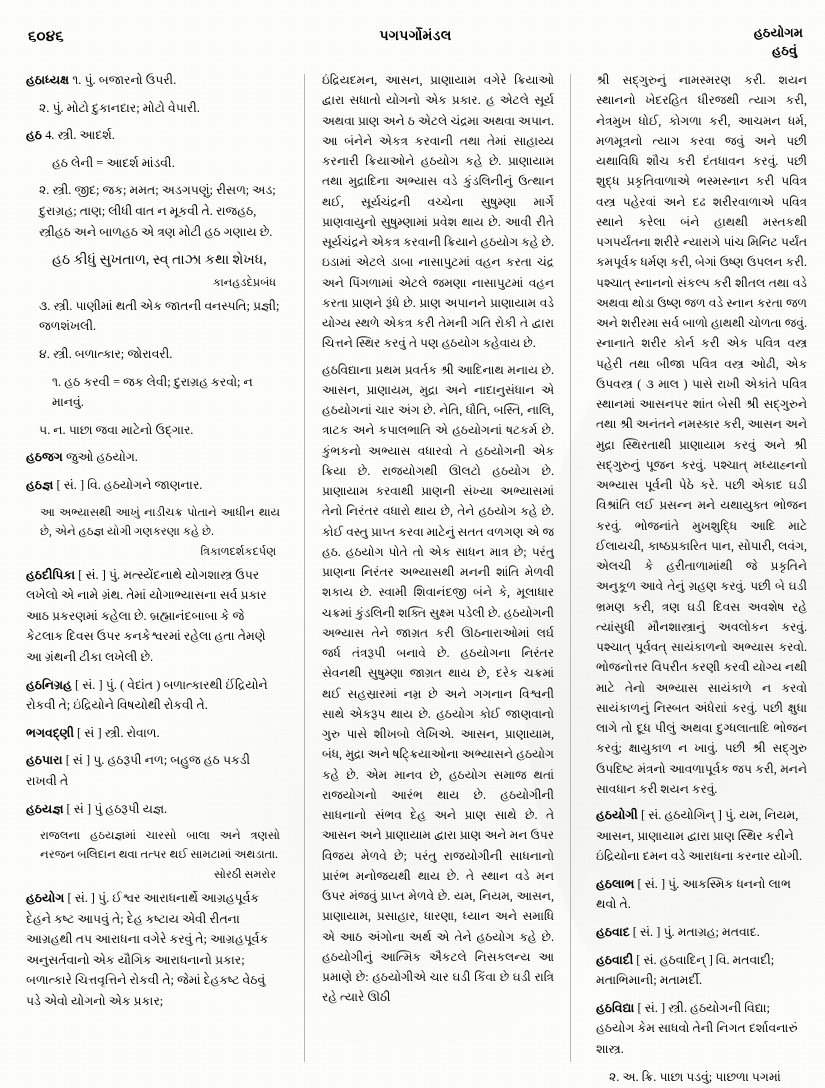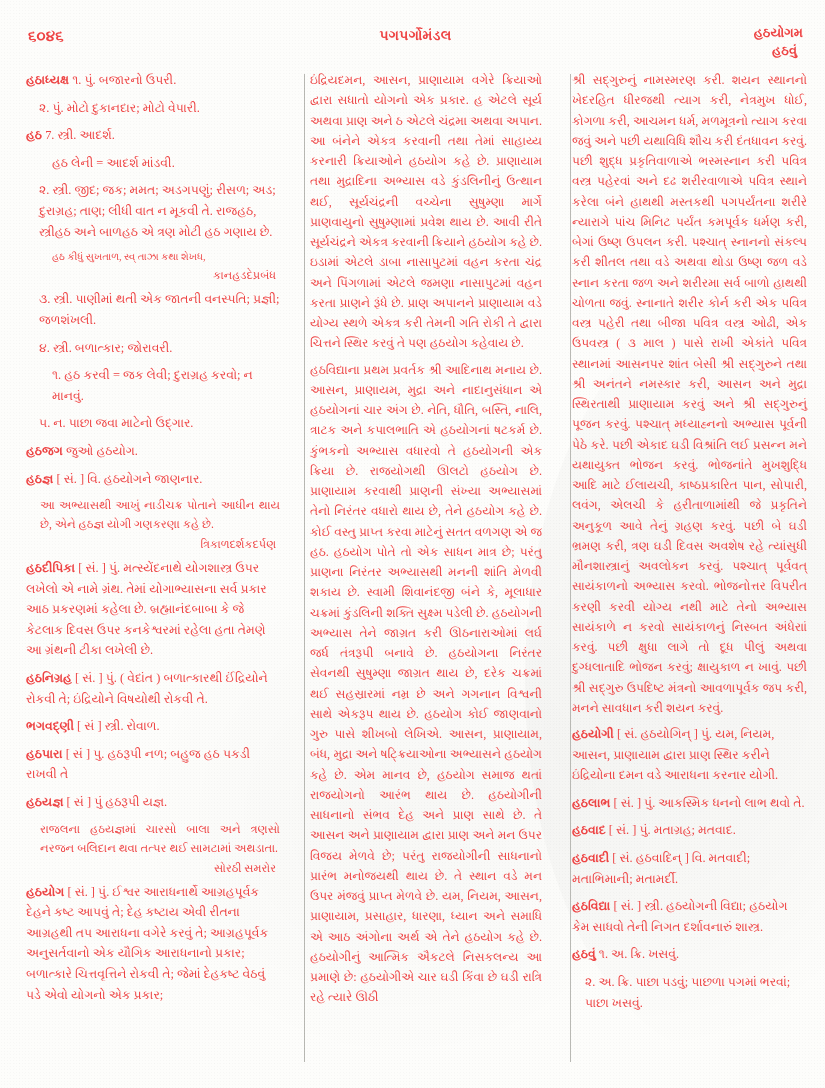--- a/index.html
+++ b/index.html
@@ -7,21 +7,21 @@
     padding: 0;
     background: #ffffff;
   }
   .page {
     position: relative;
     width: 825px;
     height: 1088px;
     background: #fdfdfb;
     overflow: hidden;
     font-family: "Liberation Serif", "DejaVu Serif", serif;
-    color: #ef4444;
+    color: #000000;
   }
   
   .scan-blob {
     position: absolute;
     right: -120px;
     top: 300px;
     width: 420px;
     height: 760px;
     border-radius: 50%;
     background: radial-gradient(ellipse at 30% 50%, rgba(0,0,0,0.035) 0%, rgba(0,0,0,0.018) 45%, rgba(0,0,0,0) 70%);
@@ -87,21 +87,21 @@
   .hdr-guide .second { margin-right: 6px; }
 
   
   .columns {
     position: absolute;
     top: 70px;
     left: 26px;
     right: 18px;
     bottom: 8px;
     display: flex;
-    gap: 4px;
+    gap: 16px;
   }
   .col {
     position: relative;
     box-sizing: border-box;
   }
   .col-left   { width: 266px; padding-right: 12px; }
   .col-mid    { width: 258px; padding-left: 14px; padding-right: 12px; }
   .col-right  { flex: 1;      padding-left: 14px; }
 
   .rule {
@@ -121,21 +121,21 @@
     margin: 0 0 7px 0;
     text-align: left;
     text-indent: 0;
   }
   .headword {
     font-weight: bold;
   }
   .indent1 { padding-left: 13px; }
   .indent2 { padding-left: 26px; }
   .quote {
-    font-size: 10px;
+    font-size: 14px;
     line-height: 1.62;
     padding-left: 26px;
     margin: 1px 0 6px 0;
   }
   .quote-src {
     font-size: 11.3px;
     text-align: right;
     margin: -2px 0 7px 0;
     padding-right: 4px;
   }
@@ -170,21 +170,21 @@
     </div>
   </div>
 
   <div class="columns">
     <div class="rule rule-1"></div>
     <div class="rule rule-2"></div>
 
     <div class="col col-left" id="col-left">
         <p class="entry"><span class="headword">હઠાધ્યક્ષ</span><span> ૧. પું. બજારનો ઉપરી.</span></p>
         <p class="entry indent1">૨. પું. મોટો દુકાનદાર; મોટો વેપારી.</p>
-        <p class="entry"><span class="headword">હઠ</span><span> 7. સ્ત્રી. આદર્શ.</span></p>
+        <p class="entry"><span class="headword">હઠ</span><span> 4. સ્ત્રી. આદર્શ.</span></p>
         <p class="entry indent2">હઠ લેની = આદર્શ માંડવી.</p>
         <p class="entry indent1">૨. સ્ત્રી. જીદ; જક; મમત; અડગપણું; રીસળ; અડ; દુરાગ્રહ; તાણ; લીધી વાત ન મૂકવી તે. રાજહઠ, સ્ત્રીહઠ અને બાળહઠ એ ત્રણ મોટી હઠ ગણાય છે.</p>
         <p class="quote">હઠ કીધું સુખતાળ, સ્વ્ તાઝા કથા શેખધ,</p>
         <p class="quote-src">કાનહડદેપ્રબંધ</p>
         <p class="entry indent1">૩. સ્ત્રી. પાણીમાં થતી એક જાતની વનસ્પતિ; પ્રજ્ઞી; જળશંખલી.</p>
         <p class="entry indent1">૪. સ્ત્રી. બળાત્કાર; જોરાવરી.</p>
         <p class="entry indent2">૧. હઠ કરવી = જક લેવી; દુરાગ્રહ કરવો; ન માનવું.</p>
         <p class="entry indent1">૫. ન. પાછા જવા માટેનો ઉદ્ગાર.</p>
         <p class="entry"><span class="headword">હઠજગ</span><span> જુઓ હઠયોગ.</span></p>
         <p class="entry"><span class="headword">હઠજ્ઞ</span><span> [ સં. ] વિ. હઠયોગને જાણનાર.</span></p>
@@ -203,19 +203,18 @@
         <p class="cont">ઇંદ્રિયદમન, આસન, પ્રાણાયામ વગેરે ક્રિયાઓ દ્વારા સધાતો યોગનો એક પ્રકાર. હ એટલે સૂર્ય અથવા પ્રાણ અને ઠ એટલે ચંદ્રમા અથવા અપાન. આ બંનેને એકત્ર કરવાની તથા તેમાં સાહાય્ય કરનારી ક્રિયાઓને હઠયોગ કહે છે. પ્રાણાયામ તથા મુદ્રાદિના અભ્યાસ વડે કુંડલિનીનું ઉત્થાન થઈ, સૂર્યચંદ્રની વચ્ચેના સુષુમ્ણા માર્ગે પ્રાણવાયુનો સુષુમ્ણામાં પ્રવેશ થાય છે. આવી રીતે સૂર્યચંદ્રને એકત્ર કરવાની ક્રિયાને હઠયોગ કહે છે. ઇડામાં એટલે ડાબા નાસાપુટમાં વહન કરતા ચંદ્ર અને પિંગળામાં એટલે જમણા નાસાપુટમાં વહન કરતા પ્રાણને રૂંધે છે. પ્રાણ અપાનને પ્રાણાયામ વડે યોગ્ય સ્થળે એકત્ર કરી તેમની ગતિ રોકી તે દ્વારા ચિત્તને સ્થિર કરવું તે પણ હઠયોગ કહેવાય છે.</p>
         <p class="cont">હઠવિદ્યાના પ્રથમ પ્રવર્તક શ્રી આદિનાથ મનાય છે. આસન, પ્રાણાયમ, મુદ્રા અને નાદાનુસંધાન એ હઠયોગનાં ચાર અંગ છે. નેતિ, ધૌતિ, બસ્તિ, નાલિ, ત્રાટક અને કપાલભાતિ એ હઠયોગનાં ષટકર્મ છે. કુંભકનો અભ્યાસ વધારવો તે હઠયોગની એક ક્રિયા છે. રાજયોગથી ઊલટો હઠયોગ છે. પ્રાણાયામ કરવાથી પ્રાણની સંખ્યા અભ્યાસમાં તેનો નિરંતર વધારો થાય છે, તેને હઠયોગ કહે છે. કોઈ વસ્તુ પ્રાપ્ત કરવા માટેનું સતત વળગણ એ જ હઠ. હઠયોગ પોતે તો એક સાધન માત્ર છે; પરંતુ પ્રાણના નિરંતર અભ્યાસથી મનની શાંતિ મેળવી શકાય છે. સ્વામી શિવાનંદજી બંને કે, મૂલાધાર ચક્રમાં કુંડલિની શક્તિ સુક્ષ્મ પડેલી છે. હઠયોગની અભ્યાસ તેને જાગ્રત કરી ઊઠનારાઓમાં લર્ઘ જર્ધ તંત્રરૂપી બનાવે છે. હઠયોગના નિરંતર સેવનથી સુષુમ્ણા જાગ્રત થાય છે, દરેક ચક્રમાં થઈ સહસ્રારમાં નમ્ર છે અને ગગનાન વિશ્વની સાથે એકરૂપ થાય છે. હઠયોગ કોઈ જાણવાનો ગુરુ પાસે શીખબો લેખિએ. આસન, પ્રાણાયામ, બંધ, મુદ્રા અને ષટ્ક્રિયાઓના અભ્યાસને હઠયોગ કહે છે. એમ માનવ છે, હઠયોગ સમાજ થતાં રાજયોગનો આરંભ થાય છે. હઠયોગીની સાધનાનો સંભવ દેહ અને પ્રાણ સાથે છે. તે આસન અને પ્રાણાયામ દ્વારા પ્રાણ અને મન ઉપર વિજય મેળવે છે; પરંતુ રાજયોગીની સાધનાનો પ્રારંભ મનોજયથી થાય છે. તે સ્થાન વડે મન ઉપર મંજવું પ્રાપ્ત મેળવે છે. યમ, નિયમ, આસન, પ્રાણાયામ, પ્રસાહાર, ધારણા, ધ્યાન અને સમાધિ એ આઠ અંગોના અર્થ એ તેને હઠયોગ કહે છે. હઠયોગીનું આત્મિક ઐકટલે નિસકલન્ય આ પ્રમાણે છે: હઠયોગીએ ચાર ઘડી કિંવા છે ઘડી રાત્રિ રહે ત્યારે ઊઠી</p>
       </div>
     <div class="col col-right" id="col-right">
         <p class="cont">શ્રી સદ્ગુરુનું નામસ્મરણ કરી. શયન સ્થાનનો ખેદરહિત ધીરજથી ત્યાગ કરી, નેત્રમુખ ધોઈ, કોગળા કરી, આચમન ધર્મ, મળમૂત્રનો ત્યાગ કરવા જવું અને પછી યથાવિધિ શૌચ કરી દંતધાવન કરવું. પછી શુદ્ધ પ્રકૃતિવાળાએ ભસ્મસ્નાન કરી પવિત્ર વસ્ત્ર પહેરવાં અને દઢ શરીરવાળાએ પવિત્ર સ્થાને કરેલા બંને હાથથી મસ્તકથી પગપર્યંતના શરીરે ન્યારાગે પાંચ મિનિટ પર્યંત કમપૂર્વક ધર્મણ કરી, બેગાં ઉષ્ણ ઉપલન કરી. પશ્ચાત્ સ્નાનનો સંકલ્પ કરી શીતલ તથા વડે અથવા થોડા ઉષ્ણ જળ વડે સ્નાન કરતા જળ અને શરીરમા સર્વ બાળો હાથથી ચોળતા જવું. સ્નાનાતે શરીર કોર્ન કરી એક પવિત્ર વસ્ત્ર પહેરી તથા બીજા પવિત્ર વસ્ત્ર ઓઢી, એક ઉપવસ્ત્ર ( ૩ માલ ) પાસે રાખી એકાંતે પવિત્ર સ્થાનમાં આસનપર શાંત બેસી શ્રી સદ્ગુરુને તથા શ્રી અનંતને નમસ્કાર કરી, આસન અને મુદ્રા સ્થિરતાથી પ્રાણાયામ કરવું અને શ્રી સદ્ગુરુનું પૂજન કરવું. પશ્ચાત્ મધ્યાહ્નનો અભ્યાસ પૂર્વની પેઠે કરે. પછી એકાદ ઘડી વિશ્રાંતિ લઈ પ્રસન્ન મને યથાયુક્ત ભોજન કરવું. ભોજનાંતે મુખશુદ્ધિ આદિ માટે ઈલાયચી, કાષ્ઠપ્રકારિત પાન, સોપારી, લવંગ, એલચી કે હરીતાળામાંથી જે પ્રકૃતિને અનુકૂળ આવે તેનું ગ્રહણ કરવું. પછી બે ઘડી ભ્રમણ કરી, ત્રણ ઘડી દિવસ અવશેષ રહે ત્યાંસુધી મૌનશાસ્ત્રાનું અવલોકન કરવું. પશ્ચાત્ પૂર્વવત્ સાયંકાળનો અભ્યાસ કરવો. ભોજનોત્તર વિપરીત કરણી કરવી યોગ્ય નથી માટે તેનો અભ્યાસ સાયંકાળે ન કરવો સાયંકાળનું નિસ્બત અંધેરાાં કરવું. પછી ક્ષુધા લાગે તો દૂધ પીલું અથવા દુગ્ધલાતાદિ ભોજન કરવું; ક્ષાયુકાળ ન ખાવું. પછી શ્રી સદ્ગુરુ ઉપદિષ્ટ મંત્રનો આવળાપૂર્વક જપ કરી, મનને સાવધાન કરી શયન કરવું.</p>
         <p class="entry"><span class="headword">હઠયોગી</span><span> [ સં. હઠયોગિન્ ] પું. યમ, નિયમ, આસન, પ્રાણાયામ દ્વારા પ્રાણ સ્થિર કરીને ઇંદ્રિયોના દમન વડે આરાધના કરનાર યોગી.</span></p>
         <p class="entry"><span class="headword">હઠલાભ</span><span> [ સં. ] પું. આકસ્મિક ધનનો લાભ થવો તે.</span></p>
         <p class="entry"><span class="headword">હઠવાદ</span><span> [ સં. ] પું. મતાગ્રહ; મતવાદ.</span></p>
         <p class="entry"><span class="headword">હઠવાદી</span><span> [ સં. હઠવાદિન્ ] વિ. મતવાદી; મતાભિમાની; મતામર્દી.</span></p>
         <p class="entry"><span class="headword">હઠવિદ્યા</span><span> [ સં. ] સ્ત્રી. હઠયોગની વિદ્યા; હઠયોગ કેમ સાધવો તેની નિગત દર્શાવનારું શાસ્ત્ર.</span></p>
-        <p class="entry"><span class="headword">હઠવું</span><span> ૧. અ. ક્રિ. ખસવું.</span></p>
         <p class="entry indent1">૨. અ. ક્રિ. પાછા પડવું; પાછળા પગમાં ભરવાં; પાછા ખસવું.</p>
       </div>
   </div>
 
   <div class="scan-noise"></div>
 </div>
 
 </body></html>

